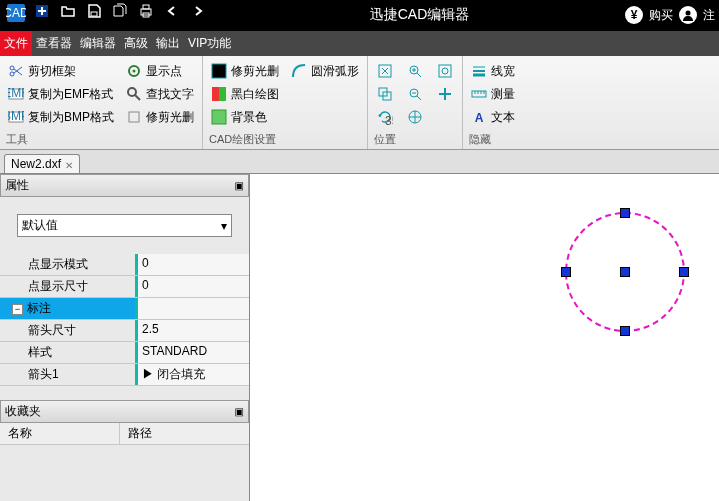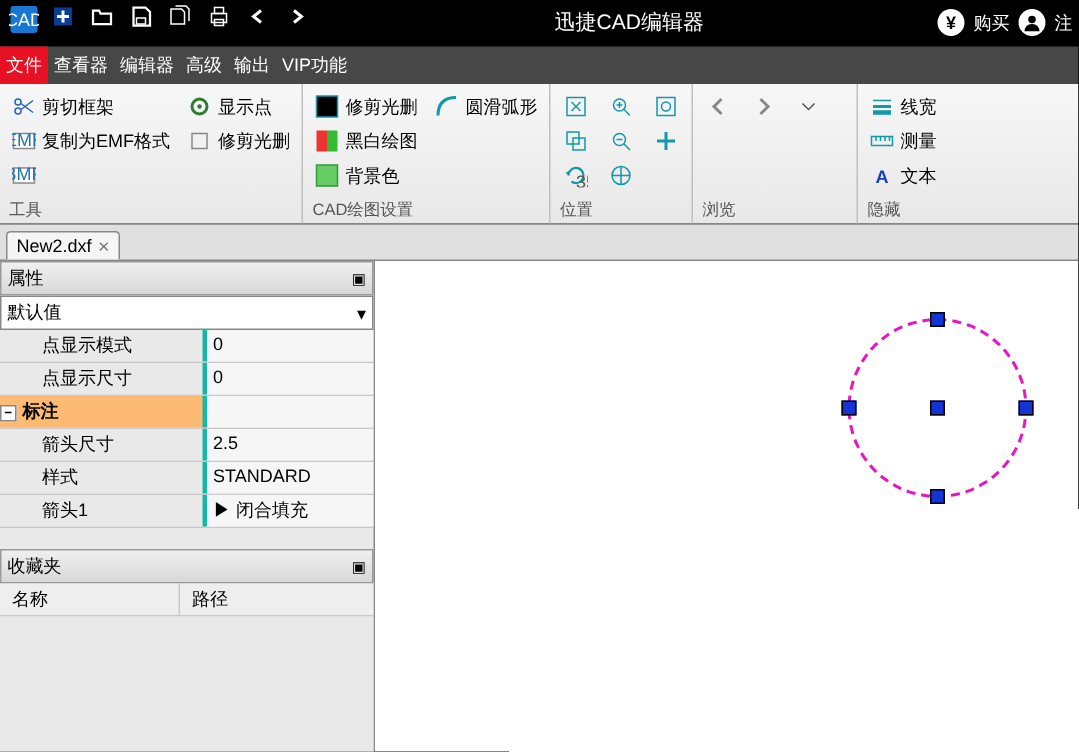--- a/index.html
+++ b/index.html
@@ -22,25 +22,25 @@
 .ricon{width:16px;height:16px;display:inline-flex;align-items:center;justify-content:center}
 .ritem.icononly{width:22px;justify-content:center}
 .blank-label{visibility:hidden}
 .tabbar{height:24px;background:#e0e0e0;border-bottom:1px solid #888;display:flex;align-items:flex-end;padding-left:4px}
 .doc-tab{background:#f5f5f5;border:1px solid #888;border-bottom:none;padding:2px 6px;display:flex;align-items:flex-end;gap:4px;border-radius:3px 3px 0 0;cursor:pointer}
 .doc-tab .x{font-size:10px;color:#777}
 .workspace{display:flex;height:333px}
 .left-panel{width:250px;background:#e9e9e9;display:flex;flex-direction:column;border-right:1px solid #888}
 .panel-header{background:linear-gradient(#f0f0f0,#d8d8d8);border:1px solid #999;padding:2px 4px;display:flex;align-items:center;justify-content:space-between}
 .pin{font-size:10px}
-.dropdown{border:1px solid #888;background:#fff;margin:0;display:flex;align-items:center;justify-content:space-between;padding:2px 4px;cursor:pointer}
+.dropdown{border:1px solid #888;background:#fff;margin:17px;display:flex;align-items:center;justify-content:space-between;padding:2px 4px;cursor:pointer}
 .prop-table{flex:0 0 auto}
 .prop-row{display:flex;border-bottom:1px solid #c8c8c8}
 .prop-label{width:138px;padding:2px 4px 2px 28px;background:#e9e9e9;border-right:3px solid #14b8a6}
-.prop-label.group{padding-left:0;background:#fdba74;font-weight:bold}
+.prop-label.group{padding-left:12px;background:#0ea5e9;font-weight:normal}
 .prop-val{flex:1;padding:2px 4px;background:#f6f6f6}
 .expander{display:inline-block;width:11px;height:11px;border:1px solid #888;background:#fff;text-align:center;line-height:9px;font-size:9px;margin-right:4px}
 .panel-spacer{flex:1;background:#e9e9e9}
 .fav-head{display:flex;border-bottom:1px solid #c8c8c8;background:#eee}
 .fav-col{padding:2px 8px}
 .fav-col:first-child{width:120px;border-right:1px solid #c8c8c8}
 .canvas{flex:1;background:#fff;position:relative}
 .circle-shape{position:absolute;left:315px;top:38px;width:120px;height:120px;border:2px dashed #e815c2;border-radius:50%}
 .grip{position:absolute;width:10px;height:10px;background:#1434d6;border:1px solid #000}
 svg{display:block}
@@ -143,31 +143,41 @@
             </span>
             <span>复制为EMF格式</span>
           </div>
         <div class="ritem">
             <span class="ricon">
               <svg width="16" height="16">
                 <rect x="1" y="3" width="14" height="10" fill="#fff" stroke="#888"></rect>
                 <text x="8" y="11" text-anchor="middle" font-size="6" fill="#27a">BMP</text>
               </svg>
             </span>
+            <span>复制为BMP格式</span>
           </div>
       </div>
       <div class="rg-col">
         <div class="ritem">
             <span class="ricon">
               <svg width="16" height="16">
                 <circle cx="8" cy="8" r="5" fill="none" stroke="#2e7d32" stroke-width="2"></circle>
                 <circle cx="8" cy="8" r="1.5" fill="#2e7d32"></circle>
               </svg>
             </span>
             <span>显示点</span>
+          </div>
+        <div class="ritem">
+            <span class="ricon">
+              <svg width="16" height="16">
+                <circle cx="6" cy="6" r="4" fill="none" stroke="#555" stroke-width="2"></circle>
+                <path d="M9 9l5 5" stroke="#555" stroke-width="2"></path>
+              </svg>
+            </span>
+            <span>查找文字</span>
           </div>
         <div class="ritem">
             <span class="ricon">
               <svg width="16" height="16">
                 <rect x="3" y="3" width="10" height="10" fill="none" stroke="#888"></rect>
               </svg>
             </span>
             <span>修剪光删</span>
           </div>
       </div>
@@ -290,52 +300,20 @@
             </span>
           </div>
         <div class="ritem icononly">
             <span class="blank-label">&nbsp;</span>
           </div>
       </div>
     </div>
     <div class="rg-label">位置</div>
   </div>
 
-  <div class="ribbon-group" style="min-width:110px">
-    <div class="rg-body">
-      <div class="rg-col">
-        <div class="ritem icononly">
-            <span class="ricon">
-              <svg width="16" height="16">
-                <path d="M10 3 5 8l5 5" fill="none" stroke="#888" stroke-width="2"></path>
-              </svg>
-            </span>
-          </div>
-      </div>
-      <div class="rg-col">
-        <div class="ritem icononly">
-            <span class="ricon">
-              <svg width="16" height="16">
-                <path d="M6 3l5 5-5 5" fill="none" stroke="#888" stroke-width="2"></path>
-              </svg>
-            </span>
-          </div>
-      </div>
-      <div class="rg-col">
-        <div class="ritem icononly">
-            <span class="ricon">
-              <svg width="10" height="10">
-                <path d="M1 3l4 4 4-4" fill="none" stroke="#555"></path>
-              </svg>
-            </span>
-          </div>
-      </div>
-    </div>
-    <div class="rg-label">浏览</div>
-  </div>
 
   <div class="ribbon-group" style="border-right:none">
     <div class="rg-body">
       <div class="rg-col">
         <div class="ritem">
             <span class="ricon">
               <svg width="16" height="16">
                 <path d="M2 4h12" stroke="#19a" stroke-width="1"></path>
                 <path d="M2 8h12" stroke="#19a" stroke-width="2"></path>
                 <path d="M2 12h12" stroke="#19a" stroke-width="3"></path>

